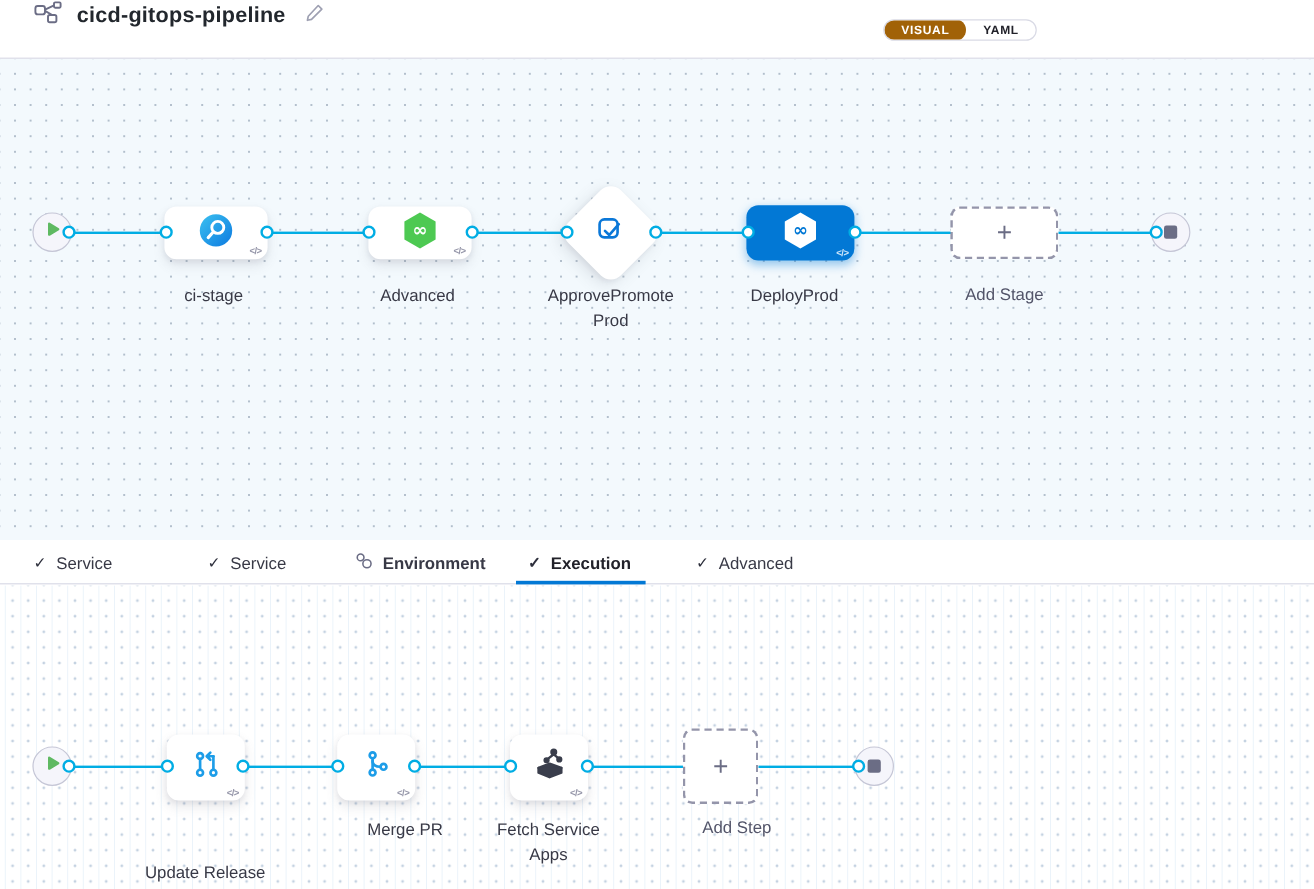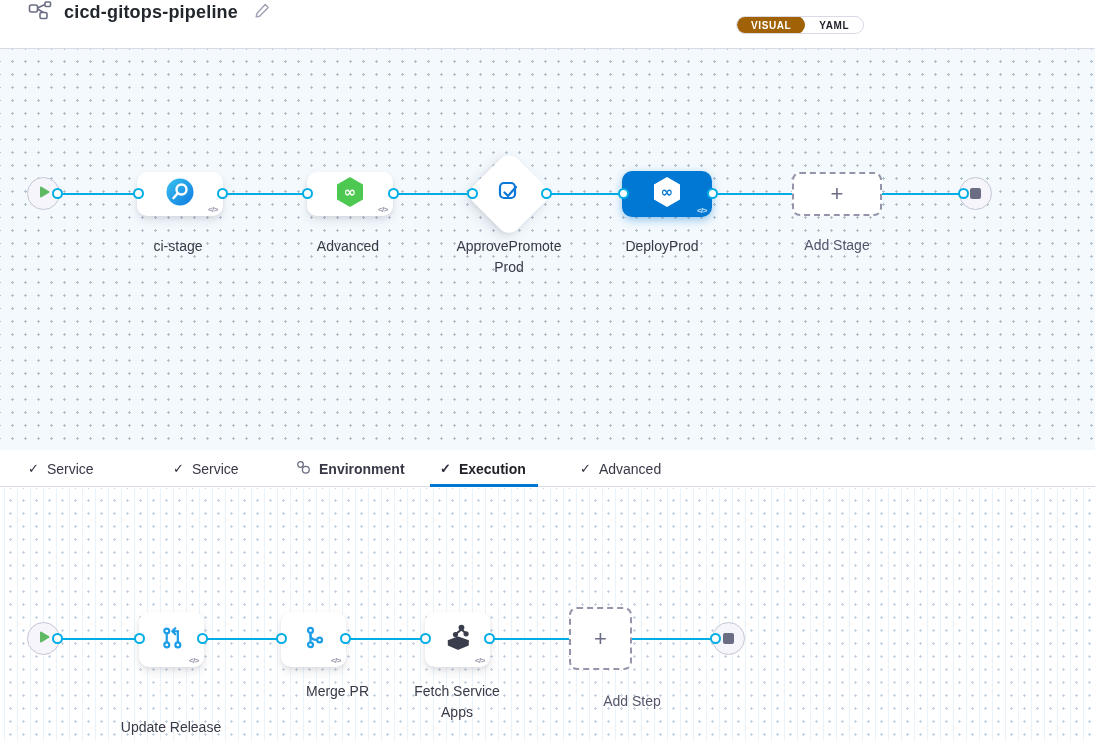--- a/index.html
+++ b/index.html
@@ -280,19 +280,19 @@
         <path d="M5 15.5 V19 L13 22.3 L21.5 19 V15.5" fill="#3a3e4c"></path>
       </svg>
     </span>
     <span class="code-badge">&lt;/&gt;</span>
   </div>
   <div class="node-label" style="left:401px;top:681px;">Fetch Service Apps</div>
 
   <div class="add-node" style="left:569px;top:607px;width:63px;height:63px;">
     <span class="plus">+</span>
   </div>
-  <div class="node-label muted" style="left:576px;top:679px;margin-top:12px;">Add Step</div>
+  <div class="node-label muted" style="left:558px;top:679px;">Add Step</div>
 
   <div class="endpoint" style="left:712px;top:622px;">
     <span class="stop-square"></span>
   </div>
 
 </div>
 
 </body></html>

